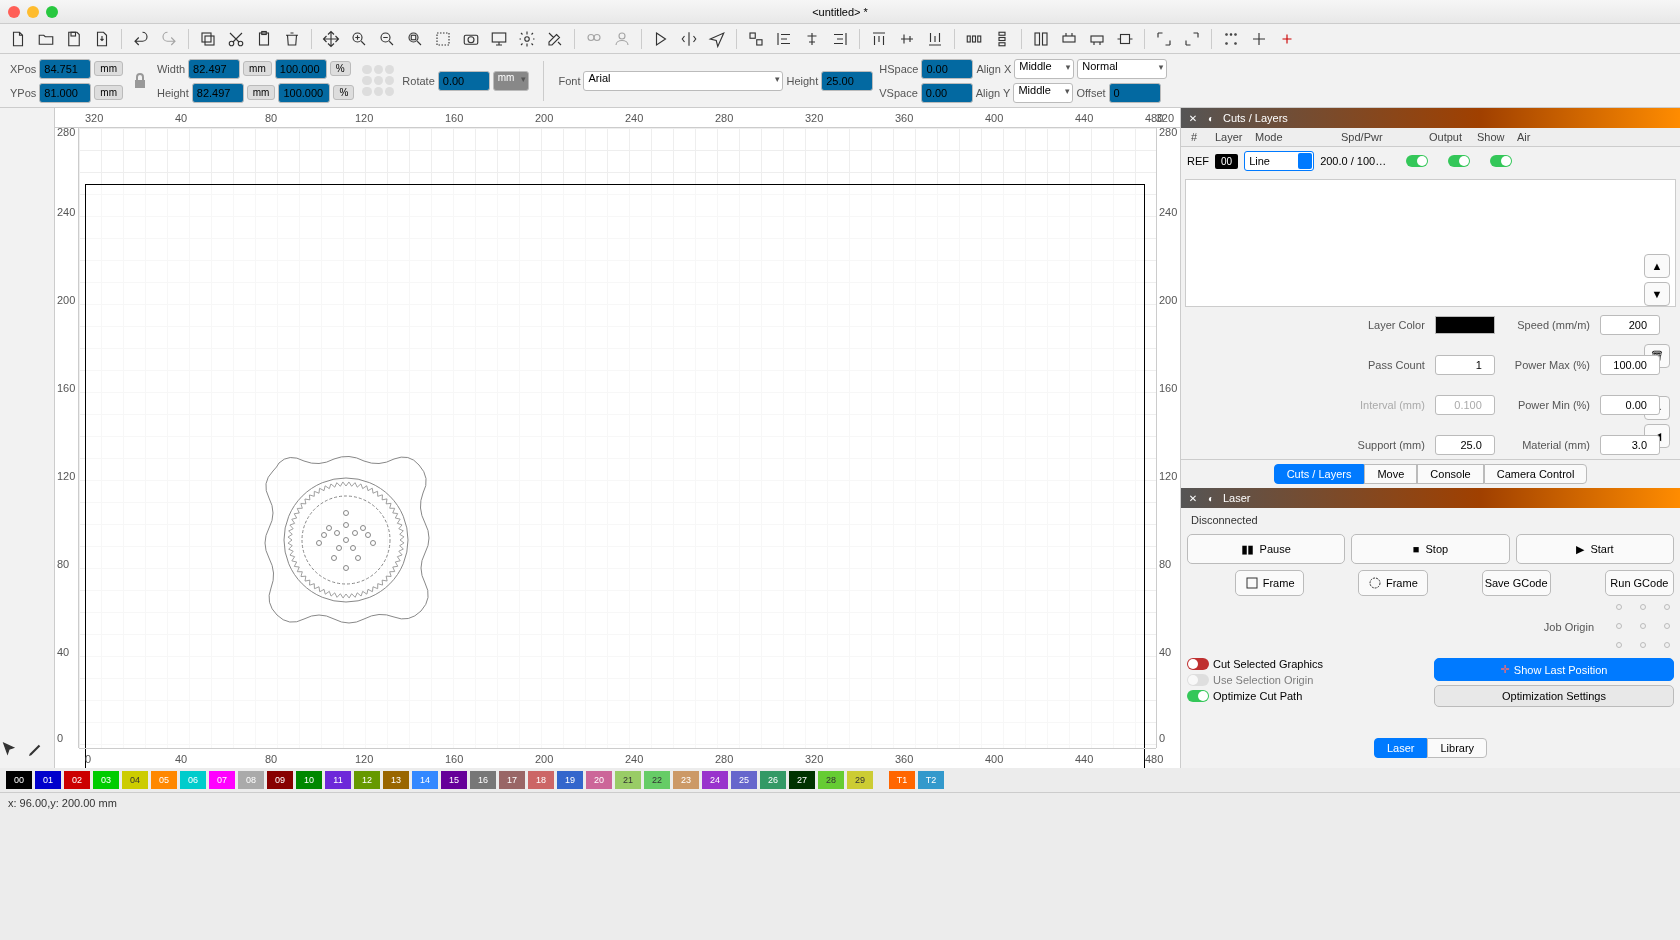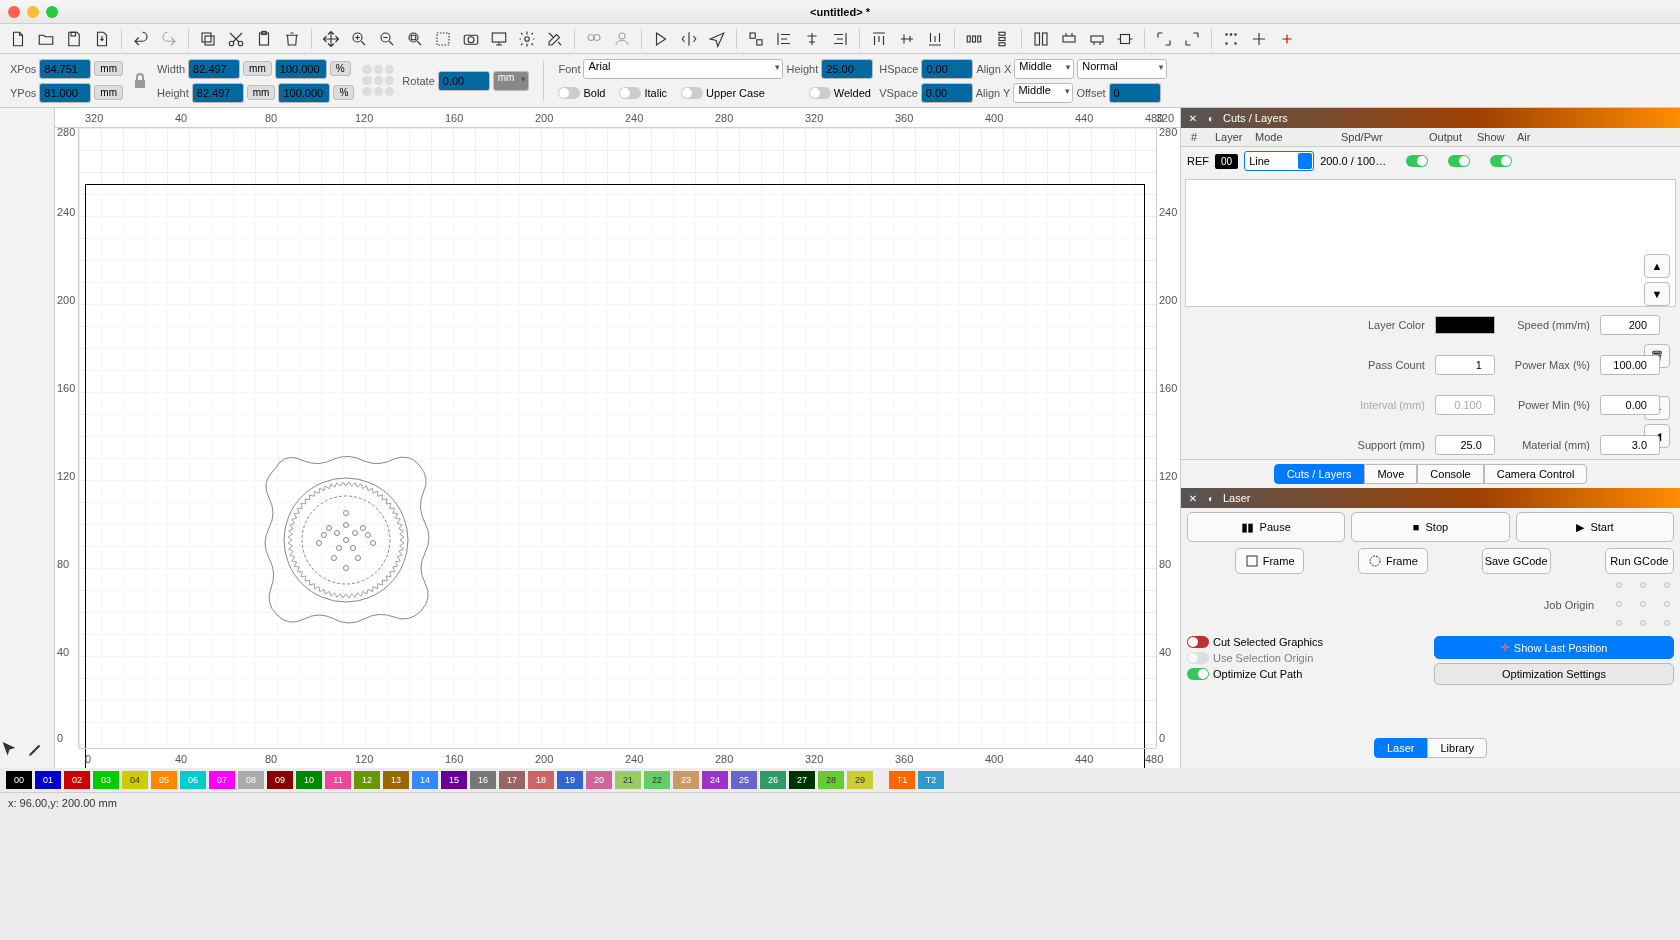--- a/index.html
+++ b/index.html
@@ -1,21 +1,21 @@
 <!DOCTYPE html>
 <html><head>
 <meta charset="utf-8">
 <style>
 *{box-sizing:border-box;margin:0;padding:0;font-family:-apple-system,Helvetica,Arial,sans-serif;font-size:11px;}
 body{background:#ececec;overflow:hidden;width:1680px;height:940px;position:relative;}
 .titlebar{height:24px;background:linear-gradient(#f6f6f6,#e8e8e8);display:flex;align-items:center;padding:0 8px;border-bottom:1px solid #ccc;}
 .traffic{display:flex;gap:7px;margin-right:auto;}
 .tl{width:12px;height:12px;border-radius:50%;}
 .tl.r{background:#ff5f57;}.tl.y{background:#febc2e;}.tl.g{background:#28c840;}
-.title{position:absolute;left:50%;transform:translateX(-50%);font-weight:700;}
+.title{position:absolute;left:50%;transform:translateX(-50%);font-weight:400;}
 .toptoolbar{height:30px;background:#f2f2f2;display:flex;align-items:center;padding:0 6px;border-bottom:1px solid #ccc;gap:4px;}
 .tbtn{width:24px;height:24px;display:flex;align-items:center;justify-content:center;color:#333;cursor:pointer;}
 .tbtn svg{width:18px;height:18px;stroke:#333;fill:none;stroke-width:1.5;}
 .tsep{width:1px;height:20px;background:#ccc;margin:0 3px;}
 .propbar{height:54px;background:#f2f2f2;display:flex;align-items:center;padding:2px 10px;border-bottom:1px solid #ccc;gap:6px;flex-wrap:wrap;}
 .propgrp{display:flex;flex-direction:column;gap:2px;}
 .proprow{display:flex;align-items:center;gap:3px;height:22px;}
 .lbl{color:#555;font-size:11px;}
 .ninput{width:52px;height:20px;border:1px solid #bbb;border-radius:3px;padding:0 4px;background:#0369a1;font-size:11px;}
 .unit{background:#ddd;border:1px solid #bbb;border-radius:3px;padding:1px 5px;font-size:10px;}
@@ -408,38 +408,20 @@
       <span class="unit sel">mm</span>
     </div>
   <div style="width:1px;height:40px;background:#ccc;margin:0 8px"></div>
   <div class="propgrp">
     <div class="proprow">
         <span class="lbl">Font</span>
         <div class="sel" style="width:200px"><span>Arial</span></div>
         <span class="lbl">Height</span>
         <input class="ninput" value="25.00" style="">
       </div>
-    <div class="proprow" style="gap:14px">
-      <div class="chk">
-          <div class="switch"></div>
-          <span>Bold</span>
-        </div>
-      <div class="chk">
-          <div class="switch"></div>
-          <span>Italic</span>
-        </div>
-      <div class="chk">
-          <div class="switch"></div>
-          <span>Upper Case</span>
-        </div>
-      <div class="chk" style="margin-left:30px">
-          <div class="switch"></div>
-          <span>Welded</span>
-        </div>
-    </div>
   </div>
   <div class="propgrp">
     <div class="proprow">
         <span class="lbl">HSpace</span>
         <input class="ninput" value="0.00" style="">
         <span class="lbl">Align X</span>
         <div class="sel" style="width:60px"><span>Middle</span></div>
         <div class="sel" style="width:90px"><span>Normal</span></div>
       </div>
     <div class="proprow">
@@ -718,20 +700,21 @@
         <div class="ptab">Camera Control</div>
       </div>
     </div>
 
     <div class="panelhdr">
         <span class="x">✕</span>
         <span class="o">◐</span>
         <span>Laser</span>
       </div>
     <div class="laserpanel">
+      <div class="status">Disconnected</div>
       <div class="btnrow">
         <div class="bigbtn">
             <span style="font-weight:bold">▮▮</span>
             <span>Pause</span>
           </div>
         <div class="bigbtn">
             <span>■</span>
             <span>Stop</span>
           </div>
         <div class="bigbtn">
@@ -807,21 +790,21 @@
   <div class="lp" style="background:#0000cc">01</div>
   <div class="lp" style="background:#cc0000">02</div>
   <div class="lp" style="background:#00cc00">03</div>
   <div class="lp" style="background:#cccc00;color:#333">04</div>
   <div class="lp" style="background:#ff8800">05</div>
   <div class="lp" style="background:#00cccc">06</div>
   <div class="lp" style="background:#ff00ff">07</div>
   <div class="lp" style="background:#aaaaaa">08</div>
   <div class="lp" style="background:#880000">09</div>
   <div class="lp" style="background:#008800">10</div>
-  <div class="lp" style="background:#ec4899">11</div>
+  <div class="lp" style="background:#6d28d9">11</div>
   <div class="lp" style="background:#669900">12</div>
   <div class="lp" style="background:#996600">13</div>
   <div class="lp" style="background:#3388ff">14</div>
   <div class="lp" style="background:#660099">15</div>
   <div class="lp" style="background:#777777">16</div>
   <div class="lp" style="background:#996666">17</div>
   <div class="lp" style="background:#cc6666">18</div>
   <div class="lp" style="background:#3366cc">19</div>
   <div class="lp" style="background:#cc6699">20</div>
   <div class="lp" style="background:#99cc66;color:#333">21</div>

